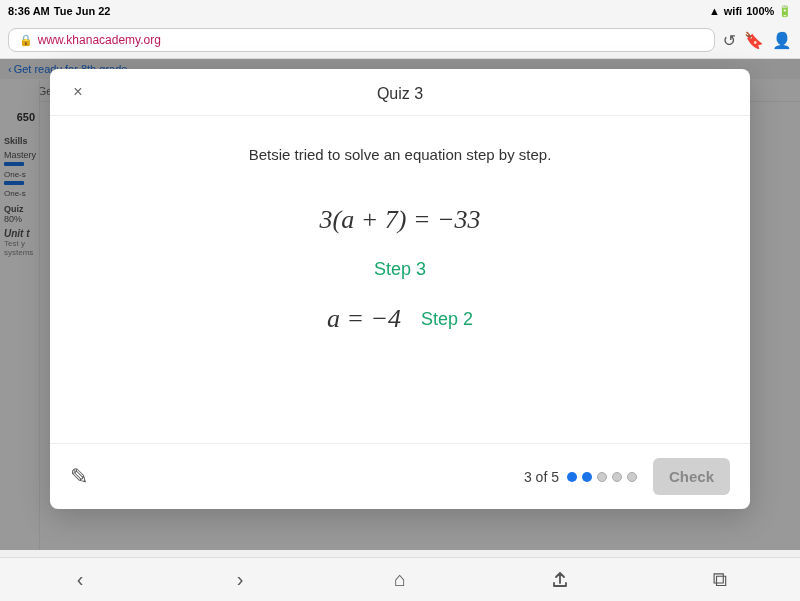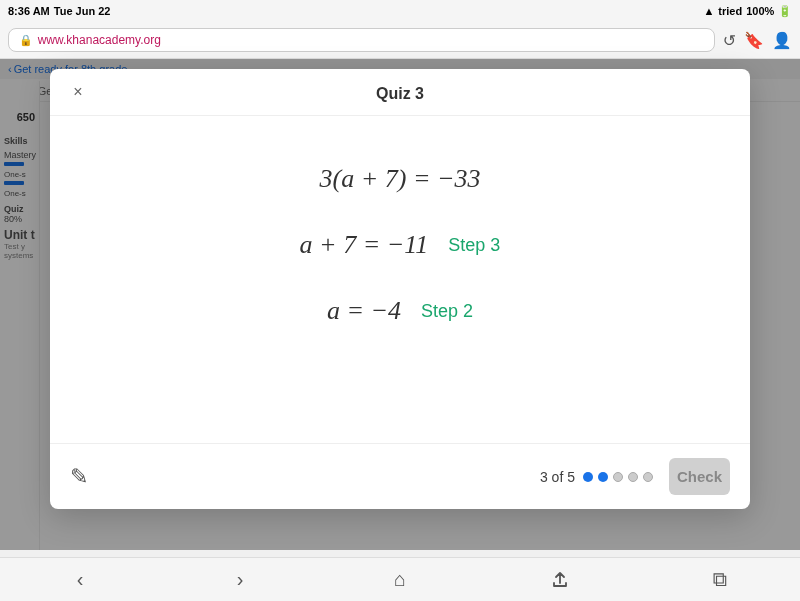--- a/index.html
+++ b/index.html
@@ -126,21 +126,21 @@
       padding: 16px 20px 12px;
       border-bottom: 1px solid #eee;
       display: flex;
       align-items: center;
       justify-content: center;
       position: relative;
     }
 
     .modal-title {
       font-size: 16px;
-      font-weight: 700;
+      font-weight: 400;
       color: #333;
     }
 
     .modal-close {
       position: absolute;
       left: 16px;
       top: 50%;
       transform: translateY(-50%);
       background: none;
       border: none;
@@ -165,21 +165,21 @@
     .problem-intro {
       font-size: 15px;
       color: #333;
       margin-bottom: 30px;
       align-self: center;
     }
 
     .equation-block {
       display: flex;
       align-items: center;
-      margin: 18px 0;
+      margin: 12px 0;
       align-self: center;
       gap: 20px;
     }
 
     .equation-text {
       font-size: 26px;
       color: #333;
       font-style: italic;
     }
 
@@ -234,21 +234,21 @@
       border-radius: 50%;
     }
     .dot-filled { background: #1a73e8; }
     .dot-empty { background: #ccc; border: 1.5px solid #aaa; }
 
     .check-button {
       background: #d0d0d0;
       color: #888;
       border: none;
       border-radius: 6px;
-      padding: 10px 8px;
+      padding: 10px 16px;
       font-size: 15px;
       font-weight: 600;
       cursor: pointer;
     }
 
     
     .bottom-nav {
       background: #f5f5f5;
       border-top: 1px solid #ddd;
       height: 44px;
@@ -280,21 +280,21 @@
 </head>
 <body>
 
 <div class="status-bar">
   <div class="status-left">
     <span>8:36 AM</span>
     <span>Tue Jun 22</span>
   </div>
   <div class="status-right">
     <span>▲</span>
-    <span>tried</span>
+    <span>wifi</span>
     <span>100%</span>
     <span>🔋</span>
   </div>
 </div>
 
 <div class="browser-chrome">
   <div class="address-bar">
     <span class="lock-icon">🔒</span>
     <span class="address-text">www.khanacademy.org</span>
   </div>
@@ -322,41 +322,41 @@
       <div style="font-size: 11px; font-weight: bold; color: #333; text-align: right;">650</div>
       <div style="font-size: 8px; color: #888; padding-left: 43px;">Mastery</div>
       <div style="margin-top: 4px; font-size: 9px; font-weight: 600; color: #555;">Skills</div>
       <div style="font-size: 9px; color: #555; margin-top: 4px;">Mastery</div>
       <div style="width: 20px; height: 4px; background: #1a73e8; border-radius: 1px; margin: 2px 0;"></div>
       <div style="font-size: 8px; color: #555; margin-top: 4px;">One-s</div>
       <div style="width: 20px; height: 4px; background: #1a73e8; border-radius: 1px; margin: 2px 0;"></div>
       <div style="font-size: 8px; color: #555; margin-top: 4px;">One-s</div>
       <div style="font-size: 9px; font-weight: 600; color: #555; margin-top: 6px;">Quiz</div>
       <div style="font-size: 9px; color: #555;">80%</div>
-      <div style="font-size: 12px; font-weight: 600; color: #555; margin-top: 4px;">Unit t</div>
+      <div style="font-size: 10px; font-weight: 600; color: #555; margin-top: 4px; font-style: italic;">Unit t</div>
       <div style="font-size: 8px; color: #888;">Test y systems</div>
     </div>
   </div>
 
   <div class="modal-overlay">
     <div class="modal">
 
       <div class="modal-header">
         <button class="modal-close">×</button>
         <span class="modal-title">Quiz 3</span>
       </div>
 
       <div class="modal-body">
+        <p class="problem-intro">Betsie tried to solve an equation step by step.</p>
 
         <div class="equation-block">
           <span class="equation-text math">3(<i>a</i> + 7) = −33</span>
         </div>
 
         <div class="equation-block">
-          <span class="equation-text math"><i>a</i> + 7 = −11</span>
           <span class="step-label">Step 3</span>
         </div>
 
         <div class="equation-block">
           <span class="equation-text math"><i>a</i> = −4</span>
           <span class="step-label">Step 2</span>
         </div>
       </div>
 
       <div class="modal-footer">

